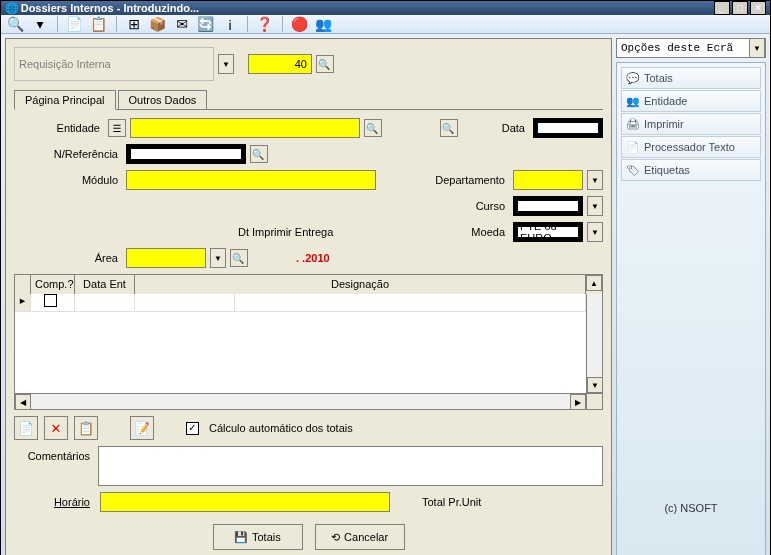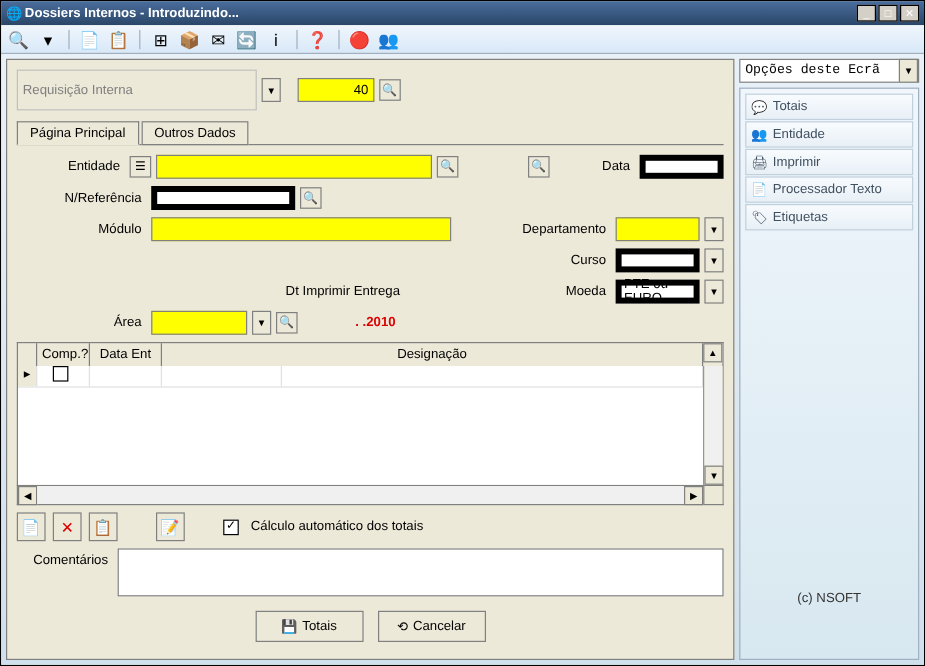--- a/index.html
+++ b/index.html
@@ -196,20 +196,26 @@
         <div style="width:20px"></div>
         <span class="checkbox">✓</span>
         <span>Cálculo automático dos totais</span>
       </div>
 
       <div class="comments">
         <div class="label" style="width:80px;padding-top:4px">Comentários</div>
         <textarea style=""></textarea>
       </div>
 
+      <div class="bottomrow">
+        <div class="label underline" style="width:80px">Horário</div>
+        <div class="yinput" style="width:290px"></div>
+        <div style="width:20px"></div>
+        <div class="label">Total Pr.Unit</div>
+      </div>
 
       <div class="footer">
         <div class="fbtn">
           <span>💾</span>
           <span>Totais</span>
         </div>
         <div class="fbtn">
           <span>⟲</span>
           <span>Cancelar</span>
         </div>

